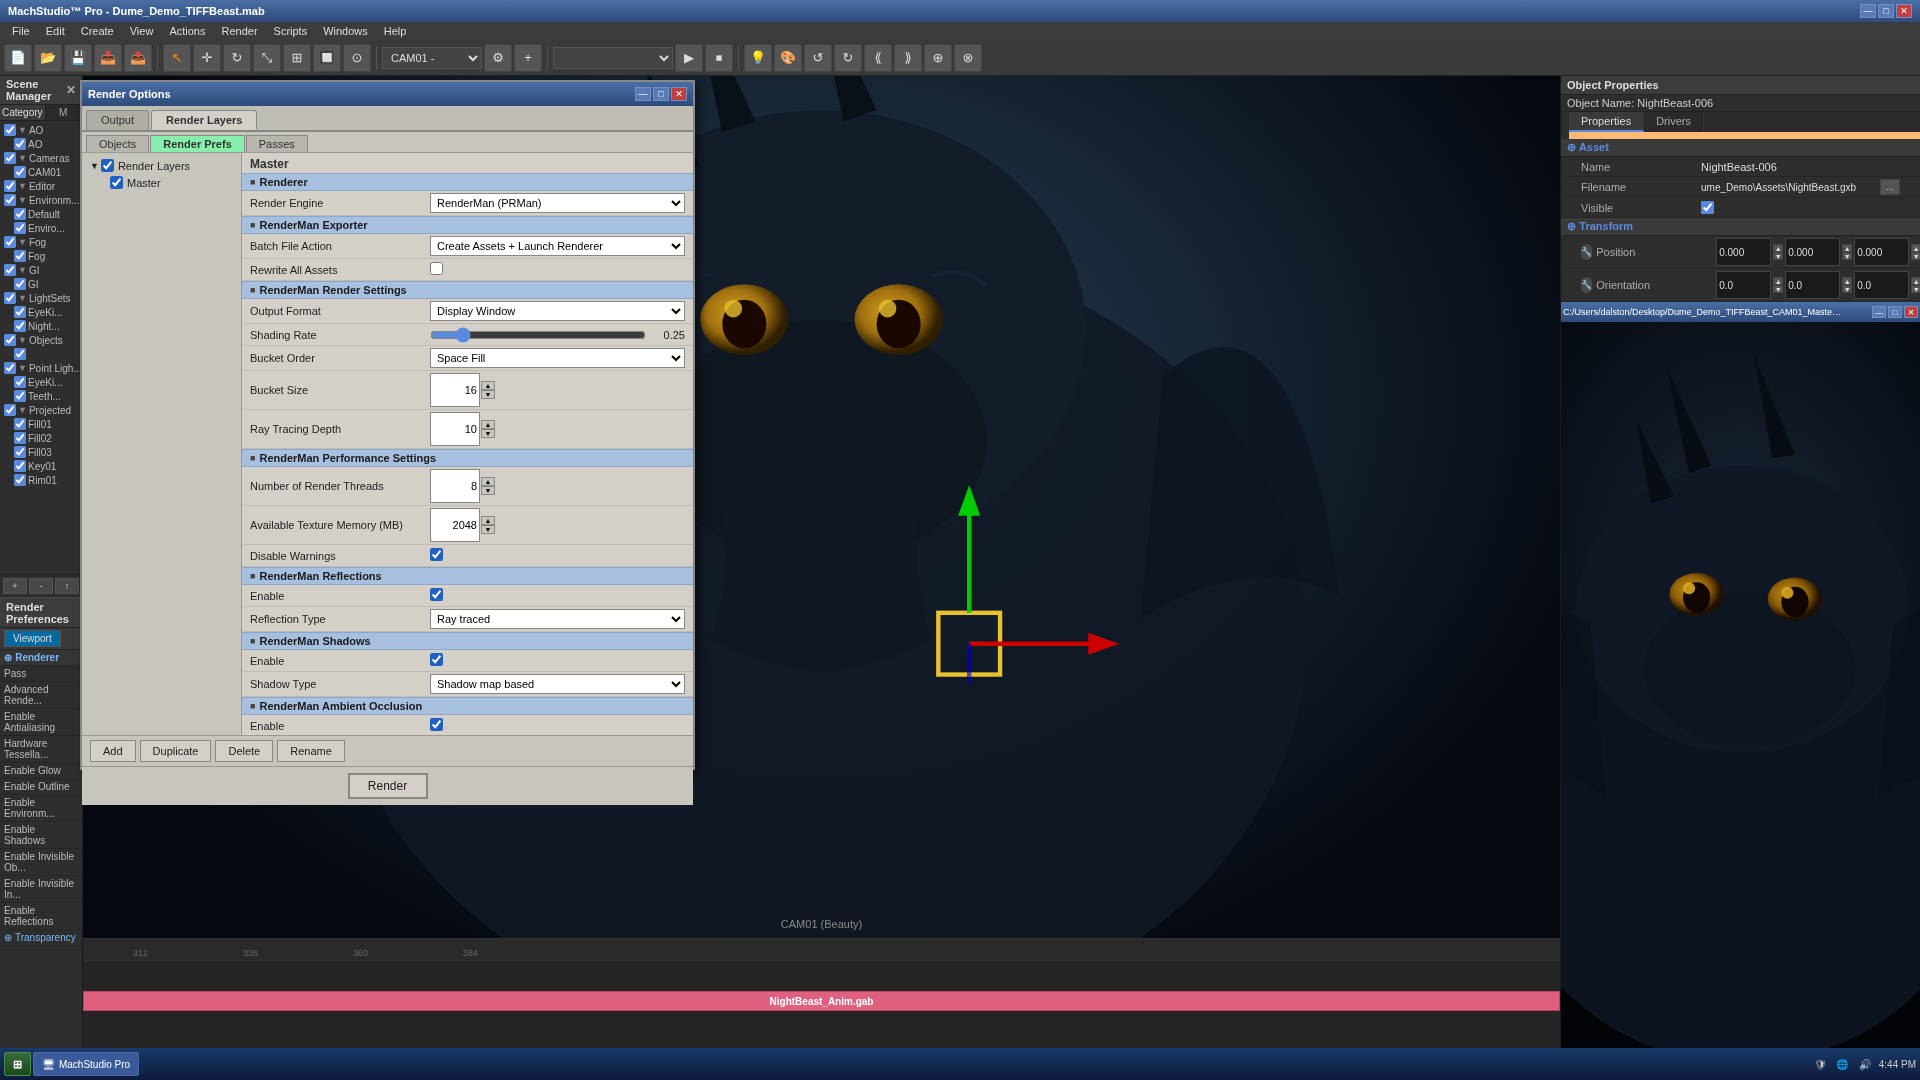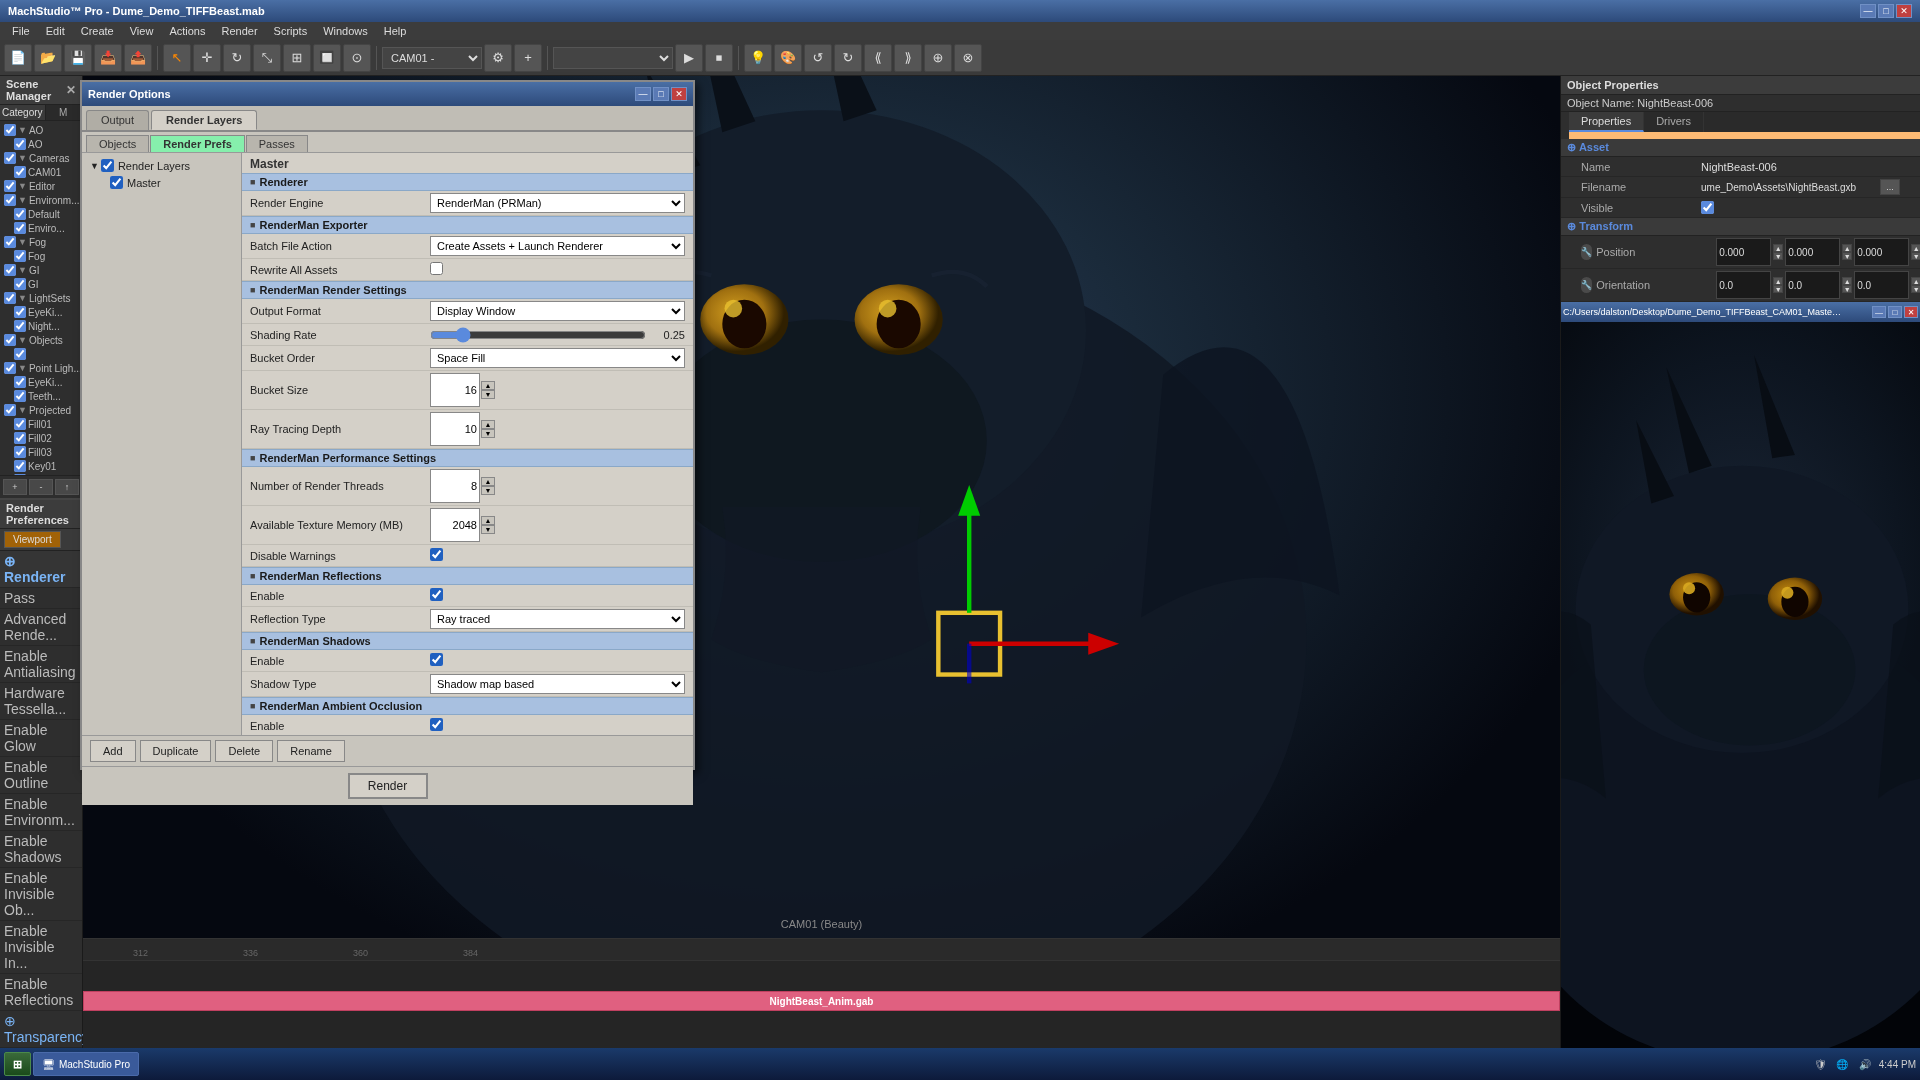--- a/index.html
+++ b/index.html
@@ -163,21 +163,21 @@
     .render-prefs-header {
       background: #3c3c3c;
       padding: 2px 6px;
       font-size: 11px;
       font-weight: bold;
       color: #ddd;
       border-bottom: 1px solid #222;
     }
     .rp-item {
       padding: 2px 4px;
-      font-size: 14px;
+      font-size: 10px;
       color: #bbb;
       cursor: pointer;
       border-bottom: 1px solid #262626;
     }
     .rp-item.active { color: #7ab4f5; }
     .rp-item.section-header { background: #353535; color: #aaa; font-weight: bold; }
 
     
     .left-sidebar {
       width: 83px;
@@ -905,21 +905,21 @@
       <button class="sm-btn">-</button>
       <button class="sm-btn">↑</button>
     </div>
 
     <div style="flex: 1; border-top: 2px solid #444;">
       <div class="render-prefs-header">
         <span>Render Preferences</span>
       </div>
 
       <div style="padding: 2px 4px; background: #3a3a3a; border-bottom: 1px solid #222;">
-        <div style="display: inline-block; background: #a16207; border: 1px solid #555; padding: 2px 8px; font-size: 10px; color: #ddd; cursor: pointer;">Viewport</div>
+        <div style="display: inline-block; background: #0369a1; border: 1px solid #555; padding: 2px 8px; font-size: 10px; color: #ddd; cursor: pointer;">Viewport</div>
       </div>
       <div class="rp-item section-header active" style="color: #7ab4f5;">⊕ Renderer</div>
       <div class="rp-item">Pass</div>
       <div class="rp-item">Advanced Rende...</div>
       <div class="rp-item">Enable Antialiasing</div>
       <div class="rp-item">Hardware Tessella...</div>
       <div class="rp-item">Enable Glow</div>
       <div class="rp-item">Enable Outline</div>
       <div class="rp-item">Enable Environm...</div>
       <div class="rp-item">Enable Shadows</div>

